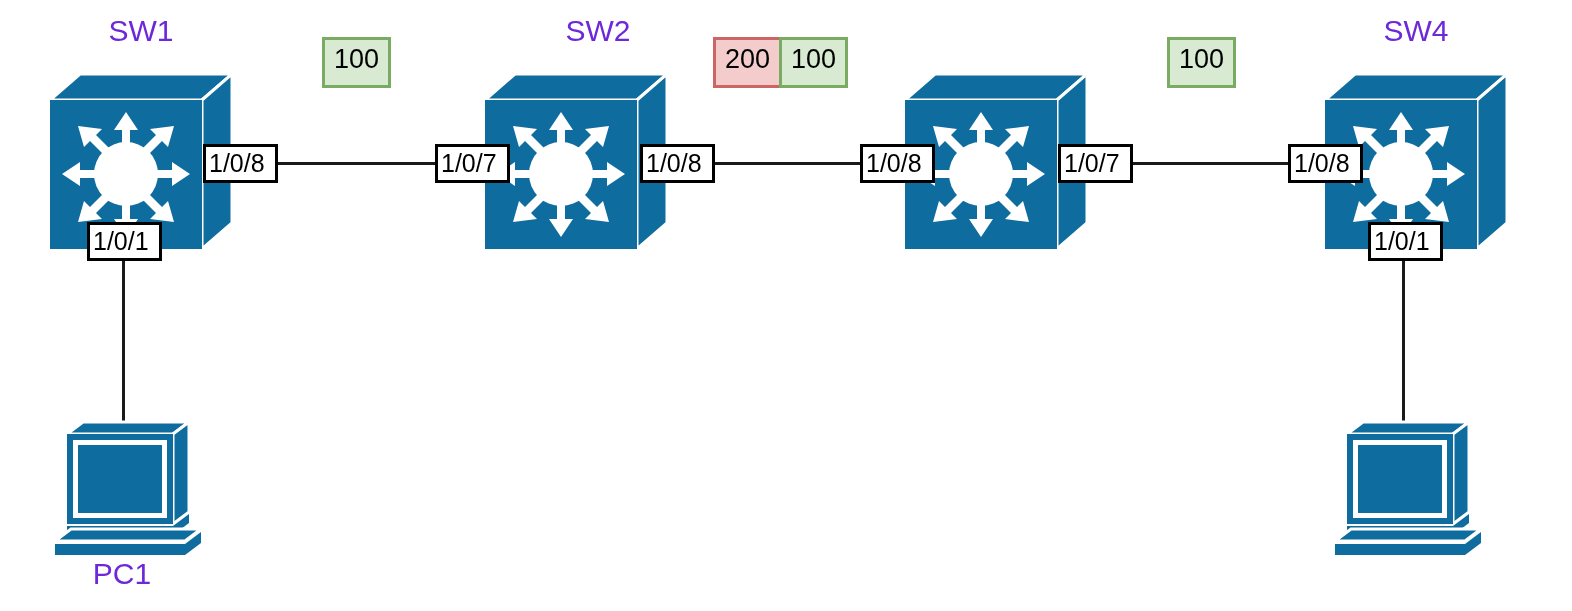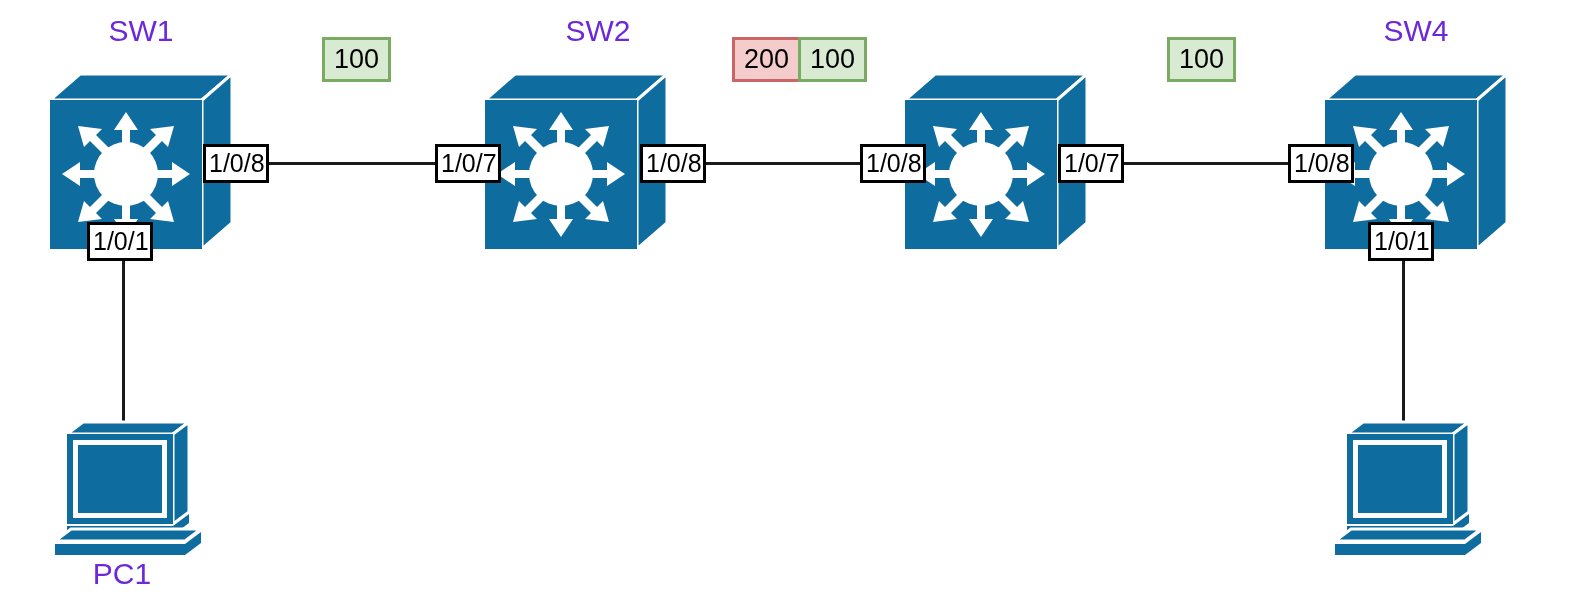--- a/index.html
+++ b/index.html
@@ -56,49 +56,48 @@
 
   
   .port-label {
     position: absolute;
     background: #ffffff;
     border: 3px solid #000000;
     font-size: 25px;
     line-height: 30px;
     color: #000000;
     text-align: center;
-    padding: 1px 1px 2px 3px;
+    padding: 1px 10px 2px 3px;
     white-space: nowrap;
     box-sizing: border-box;
   }
 
   
   .cost-group {
     position: absolute;
     display: flex;
     align-items: stretch;
   }
   .cost-box {
     font-size: 27px;
     line-height: 32px;
     text-align: center;
-    padding: 3px 9px 4px 9px;
+    padding: 3px 9px 10px 9px;
     white-space: nowrap;
     box-sizing: border-box;
     color: #000000;
   }
   .cost-green {
     background: #d9ead3;
     border: 3px solid #7aab62;
   }
   .cost-red {
     background: #f4cccc;
     border: 3px solid #cc6666;
     border-right-width: 0;
-    margin-left: 19px;
   }
   .cost-group .cost-red + .cost-green {
     border-left-width: 3px;
   }
 </style>
 </head>
 <body>
 
 <div id="canvas">
 

